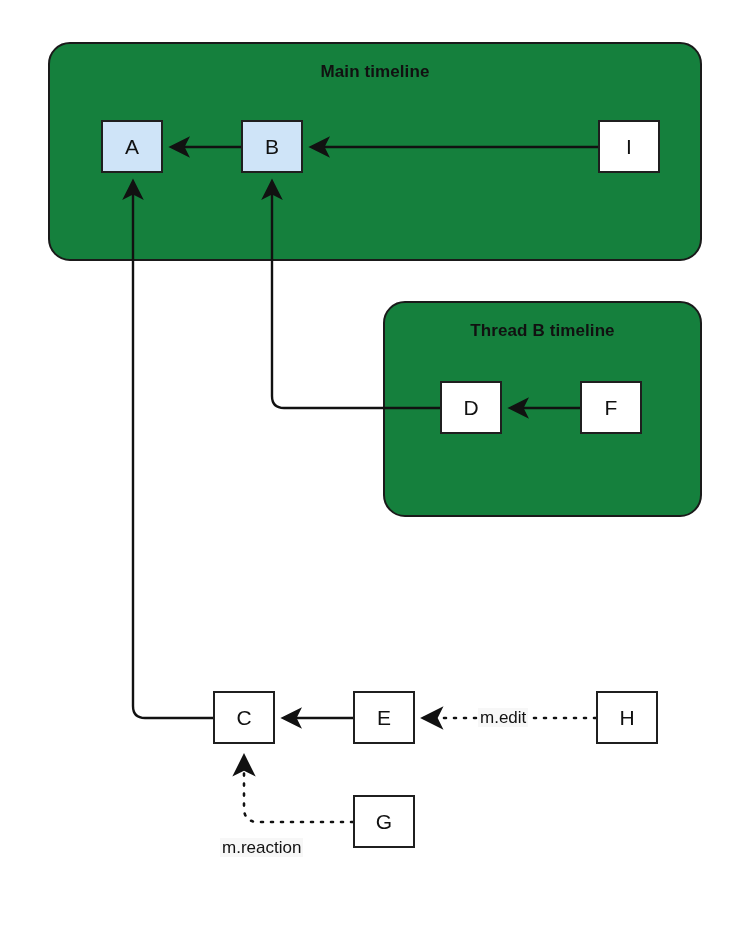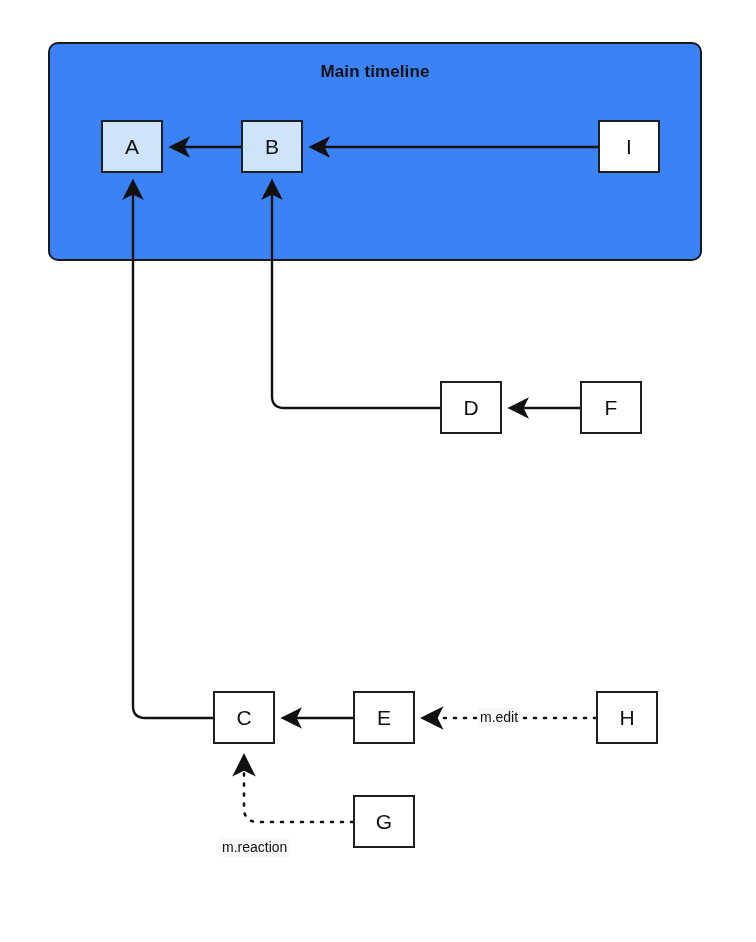--- a/index.html
+++ b/index.html
@@ -17,23 +17,23 @@
   }
   svg.layer {
     position: absolute;
     left: 0;
     top: 0;
     width: 756px;
     height: 942px;
   }
   .group-box {
     position: absolute;
-    background: #3b82f6;
+    background: #15803d;
     border: 2px solid #1a1a1a;
-    border-radius: 10px;
+    border-radius: 22px;
     box-sizing: border-box;
   }
   .group-title {
     position: absolute;
     width: 100%;
     text-align: center;
     font-weight: bold;
     font-size: 17px;
     color: #111111;
     letter-spacing: 0.1px;
@@ -48,38 +48,41 @@
     justify-content: center;
     font-size: 21px;
     color: #111111;
     font-family: "Liberation Sans", sans-serif;
   }
   .node.highlight {
     background: #cfe4f8;
   }
   .edge-label {
     position: absolute;
-    font-size: 14px;
+    font-size: 17px;
     color: #111111;
     background: #f7f7f7;
     padding: 0 2px;
     white-space: nowrap;
     line-height: 19px;
     text-align: right;
   }
 </style>
 </head>
 <body>
 
 <div id="canvas">
 
   <div class="group-box" style="left:48px; top:42px; width:654px; height:219px;">
     <div class="group-title" style="top:18px;">Main timeline</div>
   </div>
 
+  <div class="group-box" style="left:383px; top:301px; width:319px; height:216px;">
+    <div class="group-title" style="top:18px;">Thread B timeline</div>
+  </div>
 
 
   <svg class="layer" viewBox="0 0 756 942" xmlns="http://www.w3.org/2000/svg">
     <defs>
       <marker id="arrow" viewBox="0 0 12 12" refX="10" refY="6" markerWidth="9" markerHeight="9" orient="auto-start-reverse">
         <path d="M 0 0 L 12 6 L 0 12 L 3 6 z" fill="#111111"></path>
       </marker>
     </defs>
 
     <g>

